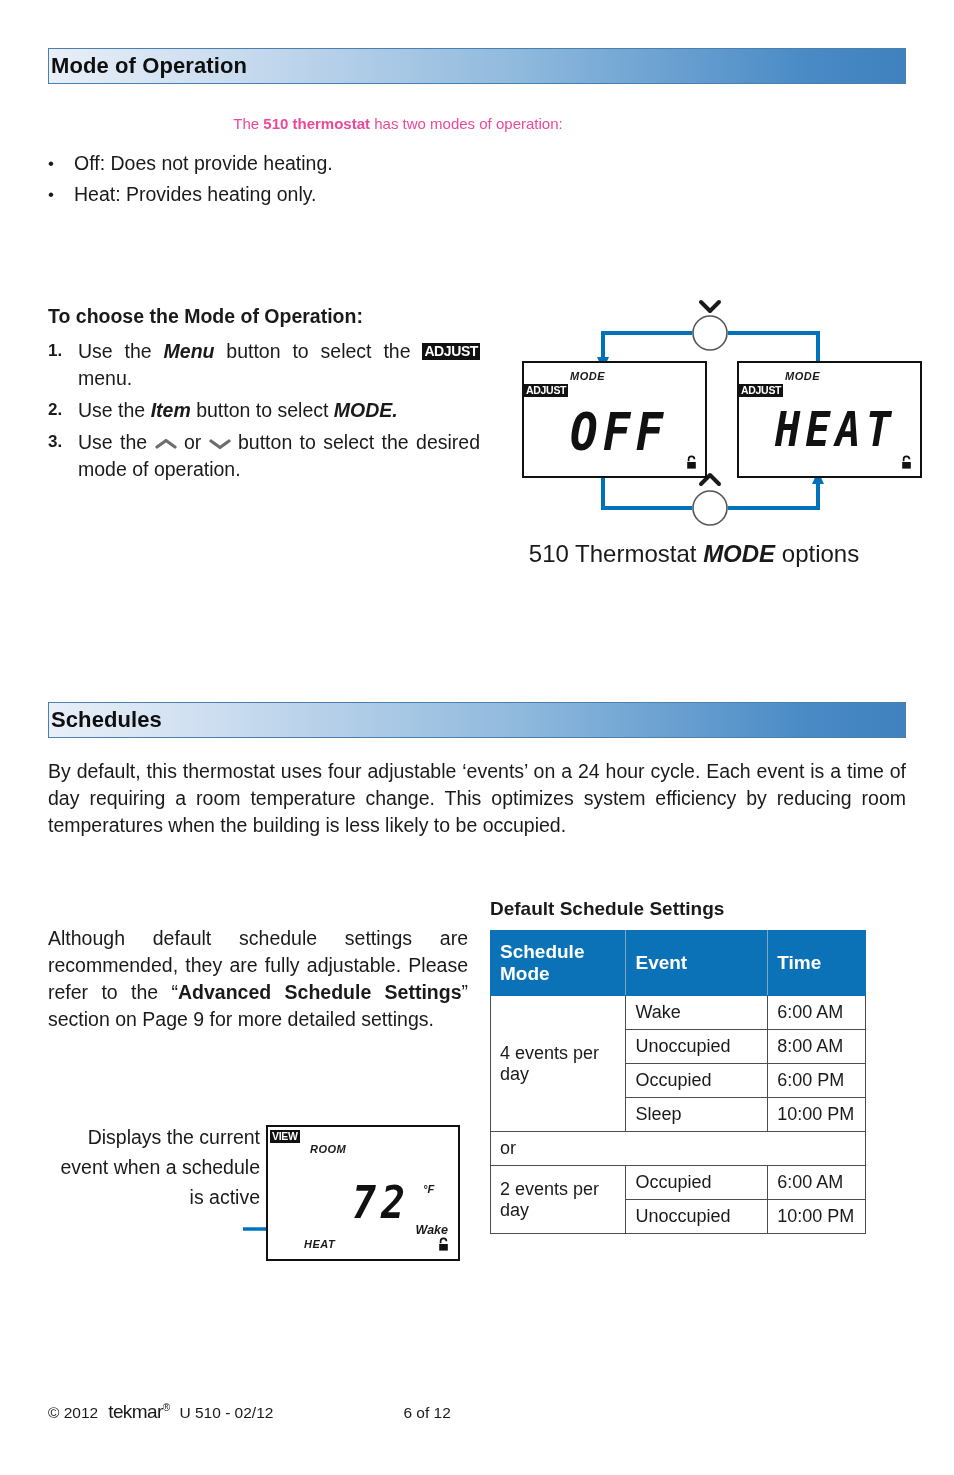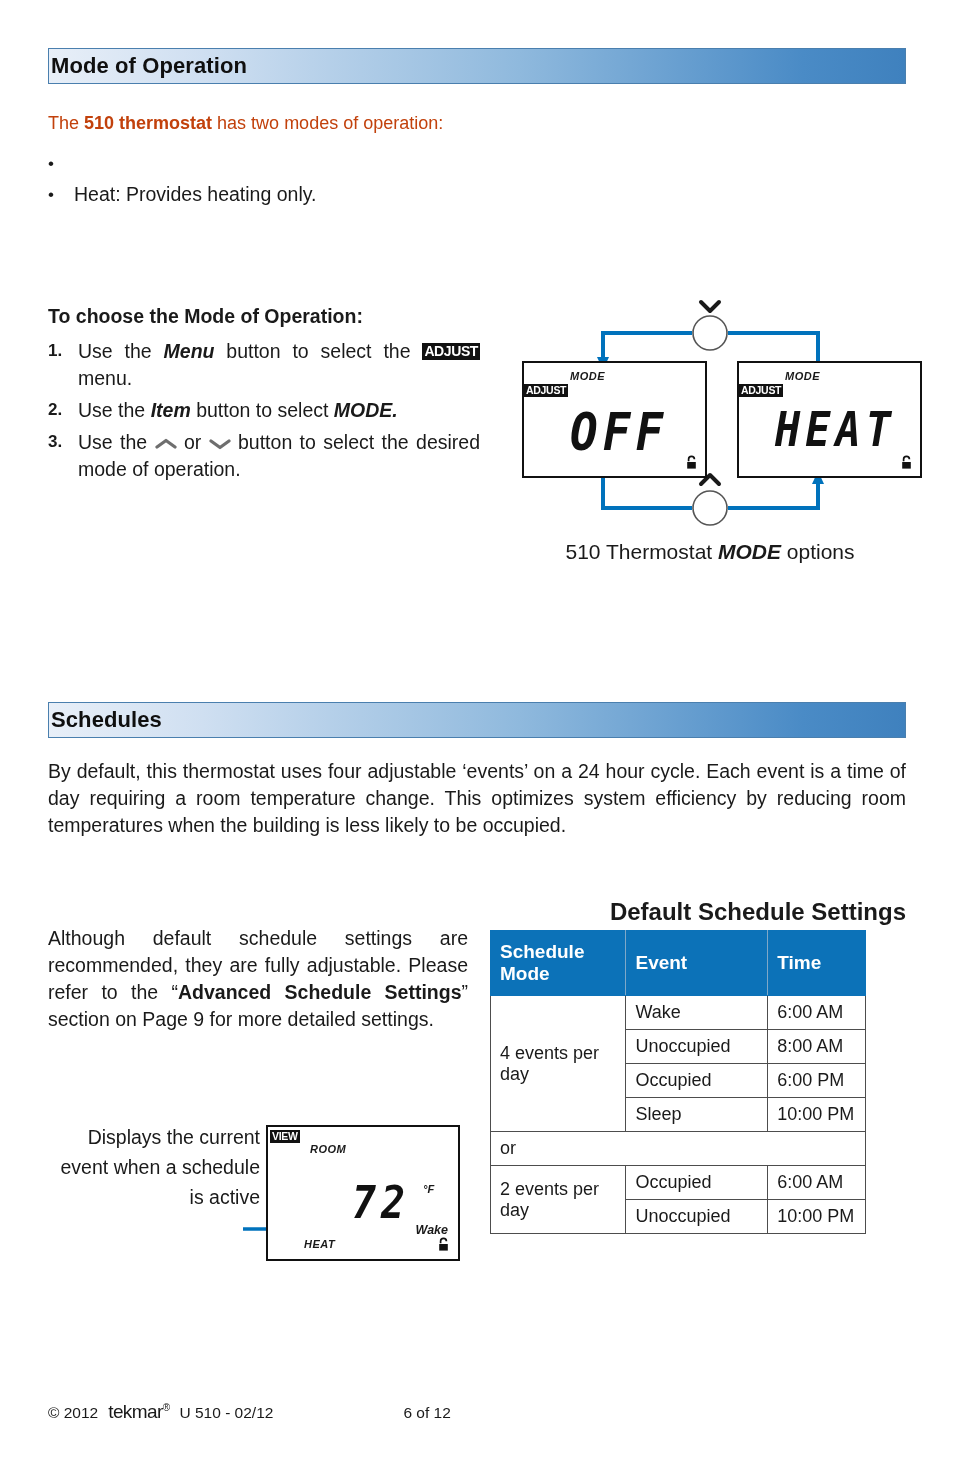--- a/index.html
+++ b/index.html
@@ -36,23 +36,24 @@
     padding-left: 2px;
     letter-spacing: 0.1px;
   }
 
   #bar-mode { top: 48px; }
   #bar-schedules { top: 702px; }
 
   
   .para {
     position: absolute;
-    font-size: 18px;
+    font-size: 15px;
     line-height: 27px;
-    color: #c2410c;
+    color: #ec4899;
+    text-align: center;
   }
   b, .b { font-weight: bold; }
   .bi { font-weight: bold; font-style: italic; }
 
   
   #intro { left: 48px; top: 110px; width: 700px; }
 
   
   #bullets {
     position: absolute;
@@ -170,25 +171,25 @@
     transform-origin: left center;
   }
   .lock {
     position: absolute;
     width: 13px;
     height: 15px;
   }
 
   #caption-mode {
     position: absolute;
-    left: 500px;
+    left: 484px;
     top: 540px;
     width: 420px;
     text-align: center;
-    font-size: 21px;
+    font-size: 24px;
   }
 
   
   #sched-para {
     position: absolute;
     left: 48px;
     top: 758px;
     width: 858px;
     font-size: 19.5px;
     line-height: 27px;
@@ -204,22 +205,22 @@
     line-height: 27px;
     text-align: justify;
   }
 
   
   #table-title {
     position: absolute;
     left: 490px;
     top: 898px;
     width: 416px;
-    text-align: right;
-    font-size: 24px;
+    text-align: left;
+    font-size: 19px;
     font-weight: bold;
   }
   #sched-table {
     position: absolute;
     left: 490px;
     top: 930px;
     width: 376px;
     border-collapse: collapse;
     font-size: 18px;
   }
@@ -298,20 +299,21 @@
   <span class="section-title">Mode of Operation</span>
 </div>
 
 <div class="para" id="intro">
   <span>The </span><b>510 thermostat</b><span> has two modes of operation:</span>
 </div>
 
 <div id="bullets">
   <div class="bullet-row">
     <span class="bullet-dot">•</span>
+    <span>Off: Does not provide heating.</span>
   </div>
   <div class="bullet-row">
     <span class="bullet-dot">•</span>
     <span>Heat: Provides heating only.</span>
   </div>
 </div>
 
 <div id="steps-head">To choose the Mode of Operation:</div>
 
 <div id="steps">

